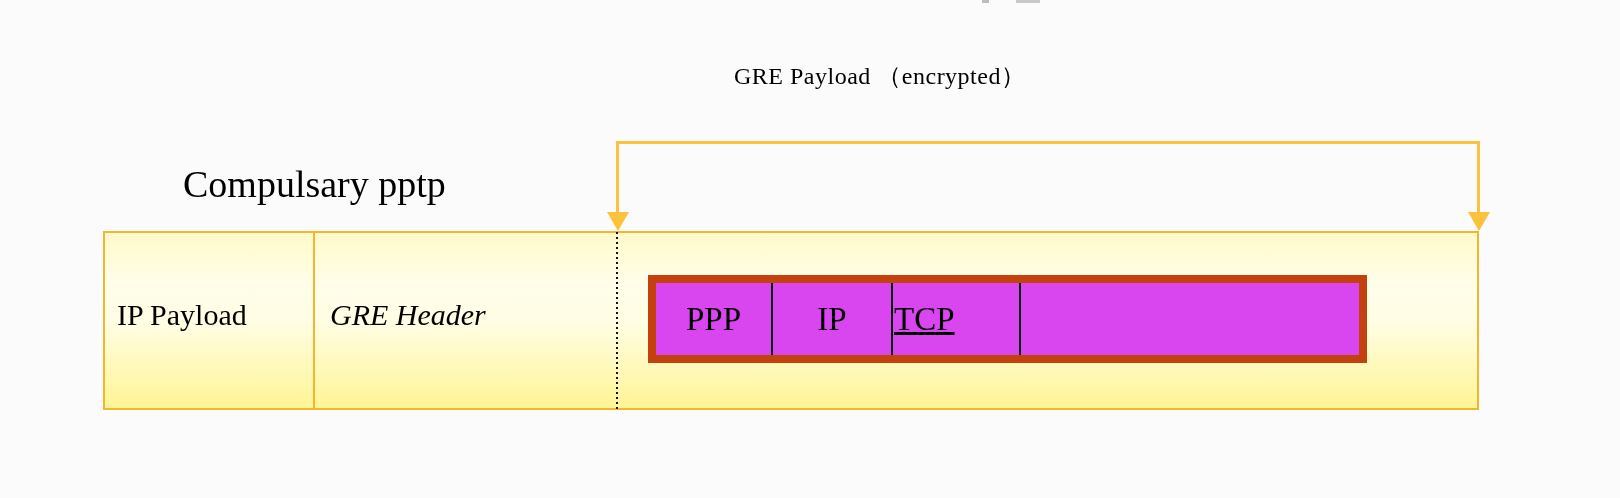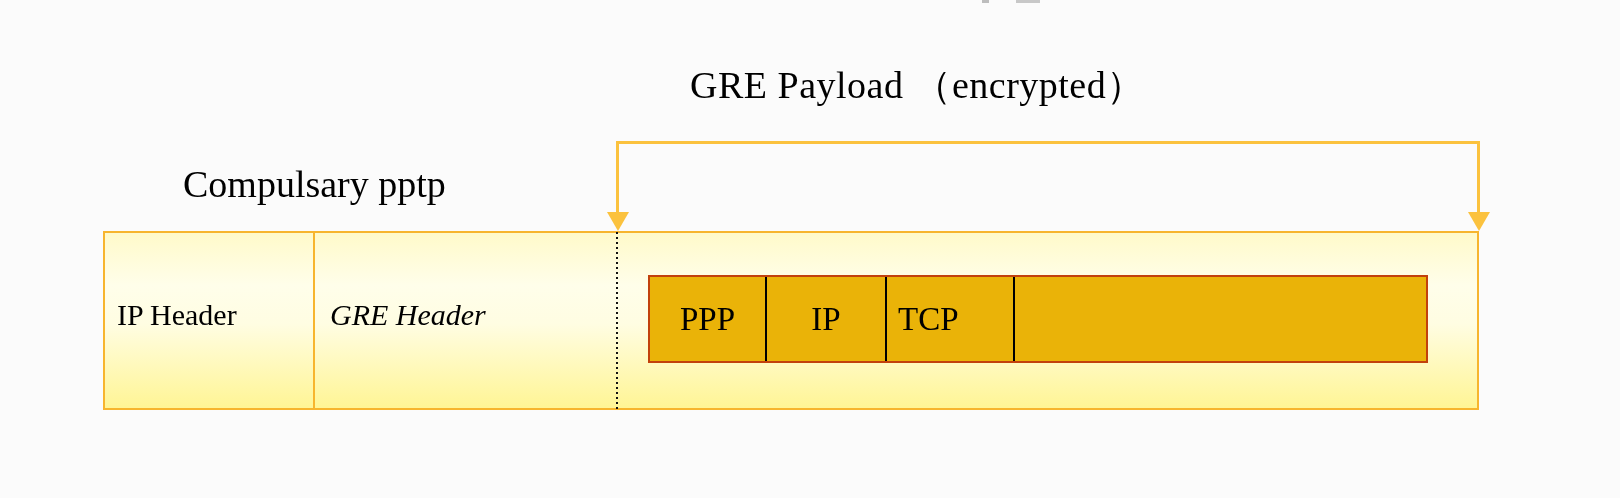--- a/index.html
+++ b/index.html
@@ -22,22 +22,22 @@
   .artifact-a {
     left: 982px; top: 0; width: 7px; height: 3px;
     background: #BDBDBD;
   }
   .artifact-b {
     left: 1016px; top: 0; width: 24px; height: 3px;
     background: #C8C8C8;
   }
 
   .diagram-title {
-    left: 690px; top: 60px;
-    font-size: 38px;
+    left: 734px; top: 60px;
+    font-size: 24px;
     white-space: nowrap;
     letter-spacing: 0.5px;
   }
   .compulsary-label {
     left: 183px; top: 162px;
     font-size: 38px;
     white-space: nowrap;
     text-align: center;
   }
 
@@ -84,37 +84,38 @@
   .outer-seg-label {
     top: 298px;
     font-size: 30px;
     white-space: nowrap;
   }
   .outer-seg-label.ip  { left: 117px; }
   .outer-seg-label.gre { left: 330px; font-style: italic; }
 
   
   .inner-box {
-    left: 648px; top: 275px; width: 780px; height: 88px;
+    left: 648px; top: 275px; width: 719px; height: 88px;
     box-sizing: border-box;
-    border: 2px solid #c2410c;
-    background: #eab308;
+    border: 8px solid #c2410c;
+    background: #d946ef;
     display: grid;
     grid-template-columns: 115px 2px 118px 2px 126px 2px 1fr;
   }
   .inner-cell {
     display: flex;
     align-items: center;
     justify-content: center;
     font-size: 33px;
     overflow: hidden;
   }
   .inner-cell.tcp {
     justify-content: flex-start;
-    padding-left: 11px;
+    padding-left: 1px;
+    text-decoration: underline;
   }
   .cell-divider { background: #000; }
 </style>
 </head>
 <body>
 
 <div class="stage">
 
   <div class="abs artifact-a"></div>
   <div class="abs artifact-b"></div>
@@ -126,21 +127,21 @@
   <div class="abs bracket-top"></div>
   <div class="abs bracket-vert left"></div>
   <div class="abs bracket-vert right"></div>
   <div class="abs arrowhead left"></div>
   <div class="abs arrowhead right"></div>
 
   <div class="abs packet-box"></div>
   <div class="abs outer-divider"></div>
   <div class="abs dotted-divider"></div>
 
-  <div class="abs outer-seg-label ip">IP Header</div>
+  <div class="abs outer-seg-label ip">IP Payload</div>
   <div class="abs outer-seg-label gre">GRE Header</div>
 
   <div class="abs inner-box">
     <div class="inner-cell">PPP</div>
     <div class="cell-divider"></div>
     <div class="inner-cell">IP</div>
     <div class="cell-divider"></div>
     <div class="inner-cell tcp">TCP</div>
     <div class="cell-divider"></div>
   </div>

